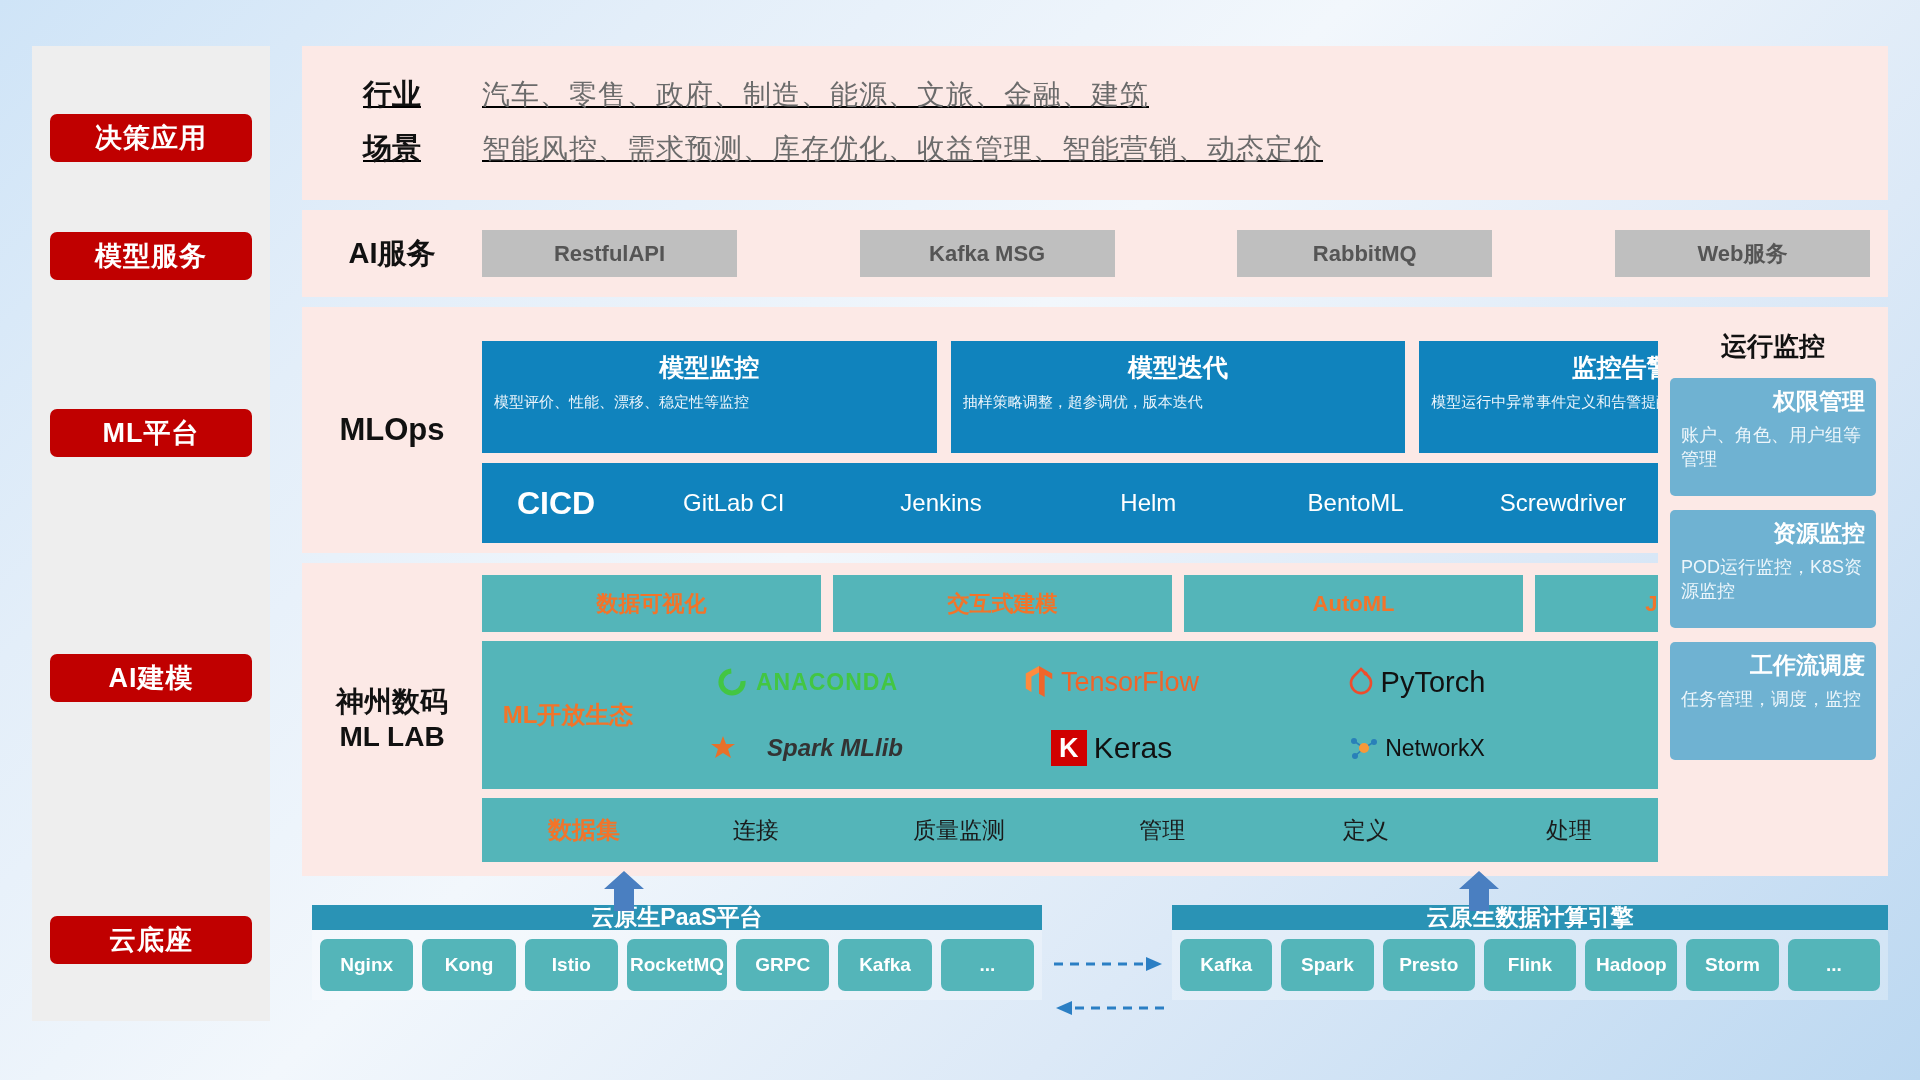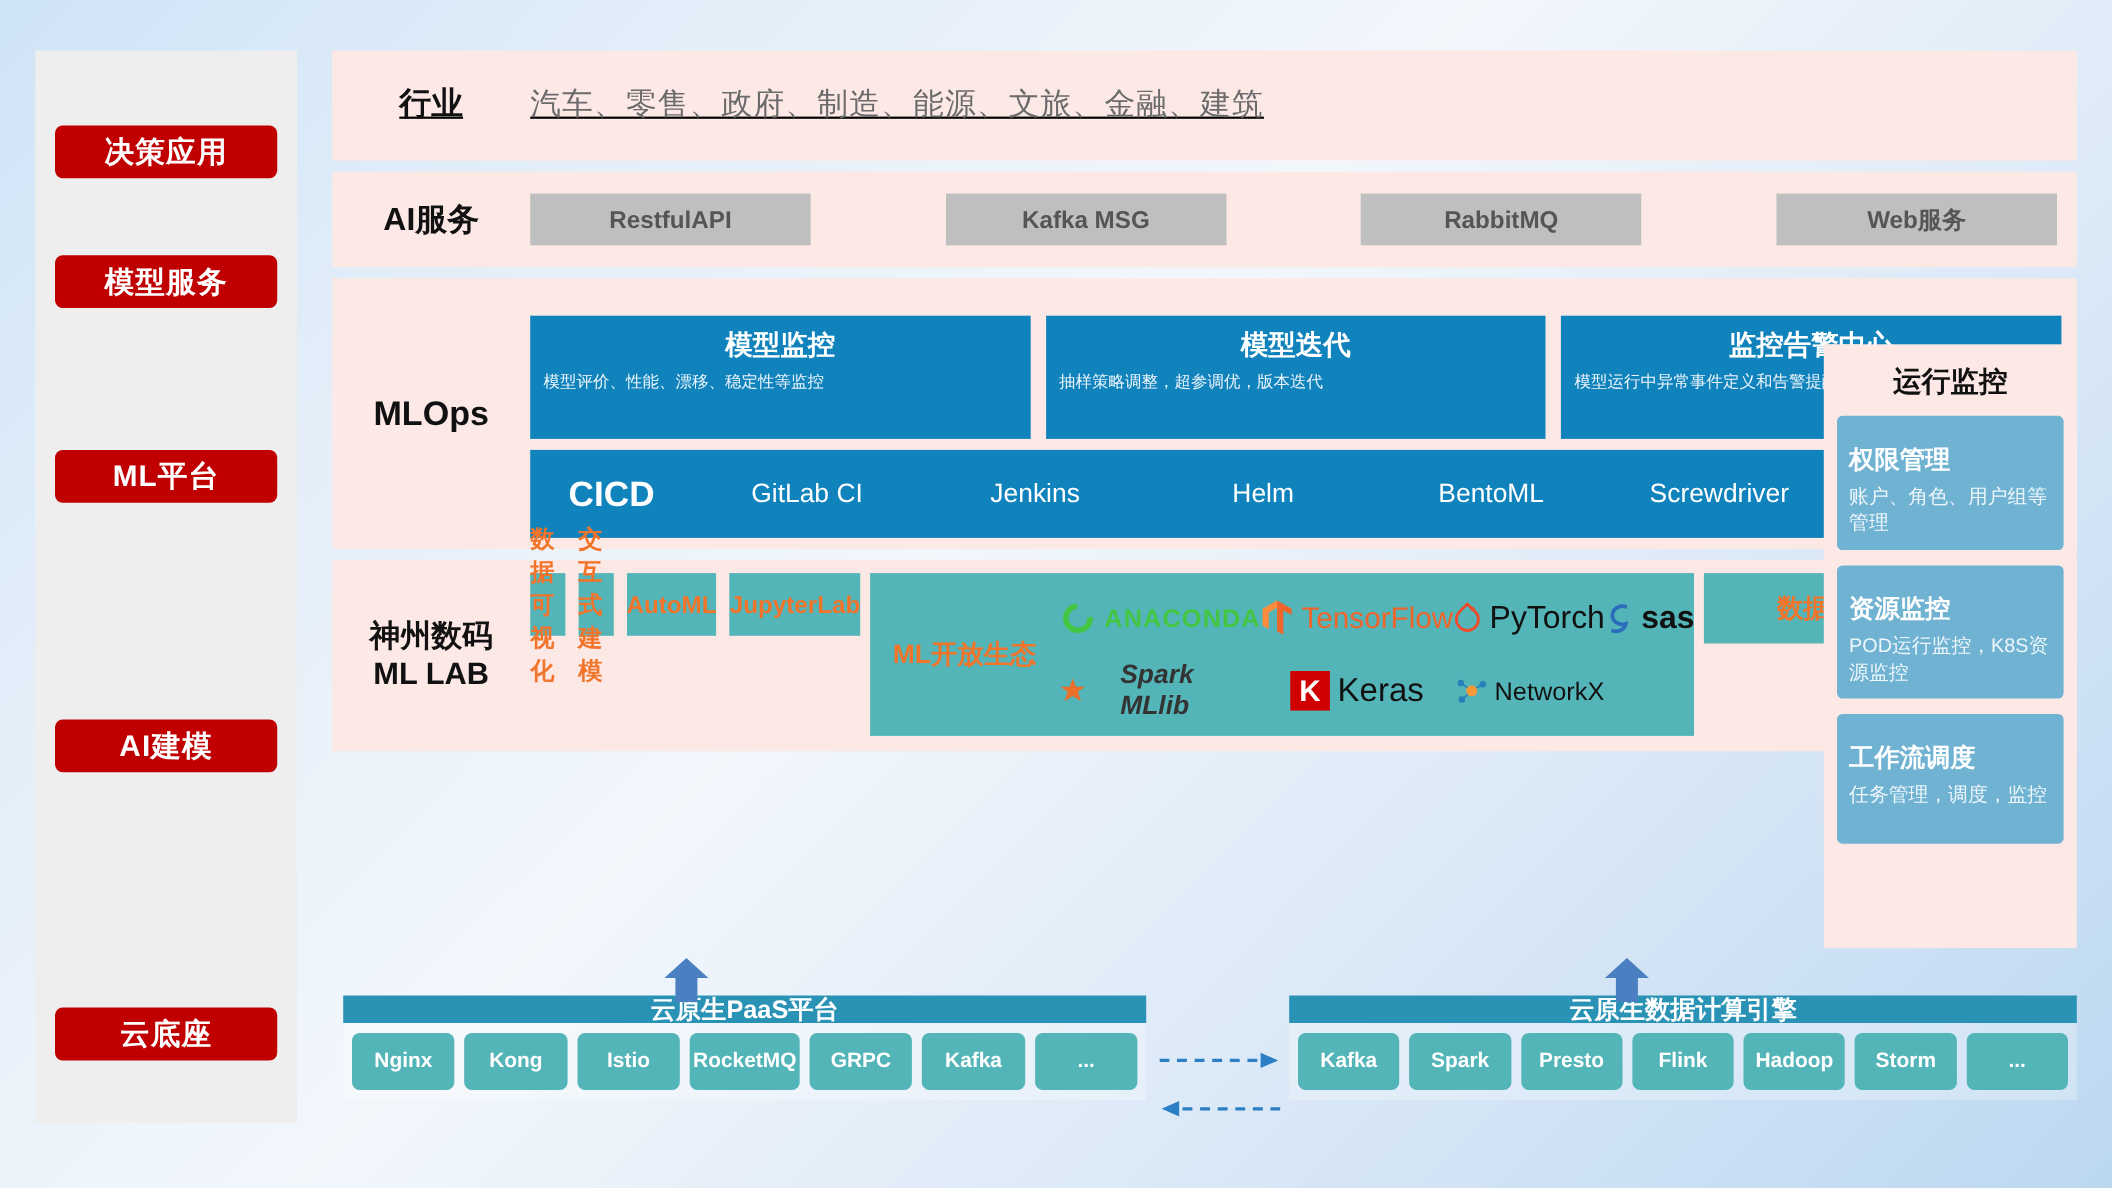--- a/index.html
+++ b/index.html
@@ -89,21 +89,21 @@
     flex: 1; color: #fff; font-size: 24px; text-align: center;
     padding: 0 4px; line-height: 1.15; max-height: 56px; overflow: hidden;
   }
 
   
   #band-modeling { display: flex; align-items: stretch; padding: 12px 0 14px 0; }
   .model-label {
     width: 180px; display: flex; align-items: center; justify-content: center;
     text-align: center; font-size: 28px; font-weight: bold; color: #111; line-height: 1.25;
   }
-  .model-right { flex: 1; padding-right: 14px; display: flex; flex-direction: row; gap: 9px; }
+  .model-right { flex: 1; padding-right: 14px; display: flex; flex-direction: column; gap: 9px; }
   .tool-tabs { display: flex; gap: 12px; }
   .tool-tab {
     flex: 1; height: 57px; background: #54b5b9;
     display: flex; align-items: center; justify-content: center;
     color: #f2742a; font-size: 22px; font-weight: bold;
   }
   .eco-box { background: #54b5b9; display: flex; align-items: center; padding: 6px 0; min-height: 148px; }
   .eco-label {
     width: 172px; text-align: center; color: #f2742a;
     font-size: 24px; font-weight: bold;
@@ -121,21 +121,21 @@
     background: #fce9e6; padding: 10px 12px;
   }
   #right-col > h3 {
     text-align: center; font-size: 26px; font-weight: bold;
     color: #111; margin: 6px 0 14px 0;
   }
   .mon-card {
     background: #6fb2d2; color: #fff; border-radius: 5px;
     padding: 8px 11px 12px 11px; margin-bottom: 14px; min-height: 118px;
   }
-  .mon-card h4 { font-size: 23px; text-align: left; font-weight: bold; margin-bottom: 6px; margin-top: 16px; }
+  .mon-card h4 { font-size: 23px; text-align: right; font-weight: bold; margin-bottom: 6px; }
   .mon-card p { font-size: 18px; line-height: 1.35; color: #edf6fb; }
 
   
   #bottom { position: absolute; left: 302px; top: 880px; width: 1586px; height: 185px; }
   .cloud-group { position: absolute; top: 25px; }
   #cloud-paas { left: 10px; width: 730px; }
   #cloud-data { left: 870px; width: 716px; }
   .cloud-hdr {
     background: #2a93b5; color: #fff; height: 25px;
     display: flex; align-items: center; justify-content: center;
@@ -162,20 +162,24 @@
   <div class="rail-chip" style="top:608px">AI建模</div>
   <div class="rail-chip" style="top:870px">云底座</div>
 </div>
 
 <div id="main">
 
   <div class="band" id="band-industry">
     <div class="kv-row">
       <div class="kv-key">行业</div>
       <div class="kv-val">汽车、零售、政府、制造、能源、文旅、金融、建筑</div>
+    </div>
+    <div class="kv-row">
+      <div class="kv-key">场景</div>
+      <div class="kv-val">智能风控、需求预测、库存优化、收益管理、智能营销、动态定价</div>
     </div>
   </div>
 
   <div class="band" id="band-ai">
     <div class="kv-key">AI服务</div>
     <div class="svc-list">
       <div class="svc-chip">RestfulAPI</div>
       <div class="svc-chip">Kafka MSG</div>
       <div class="svc-chip">RabbitMQ</div>
       <div class="svc-chip">Web服务</div>

